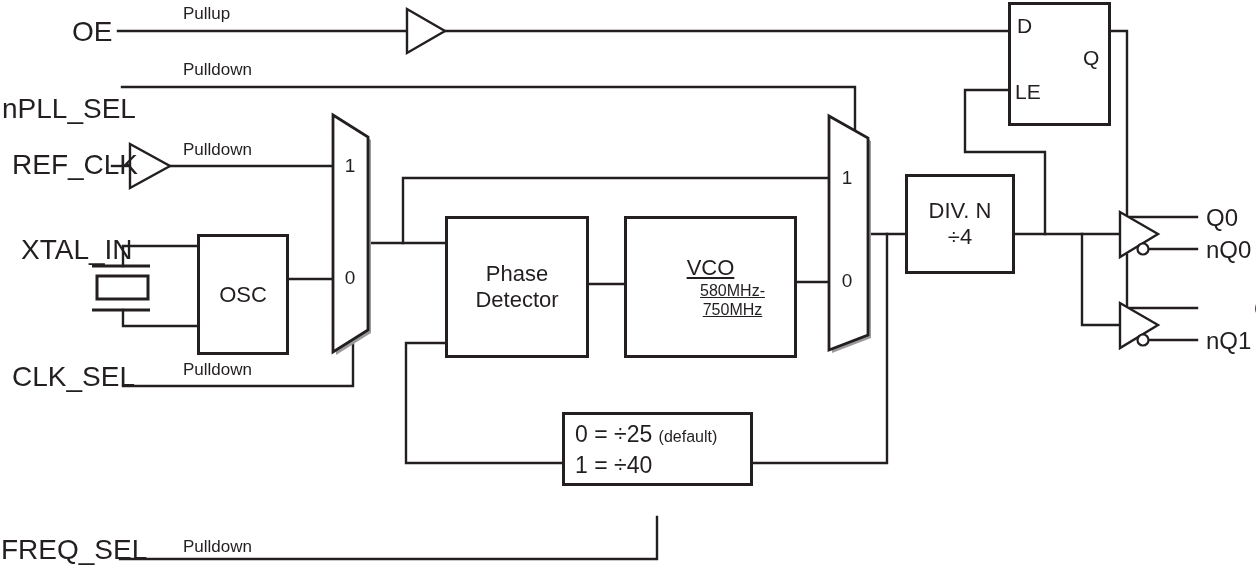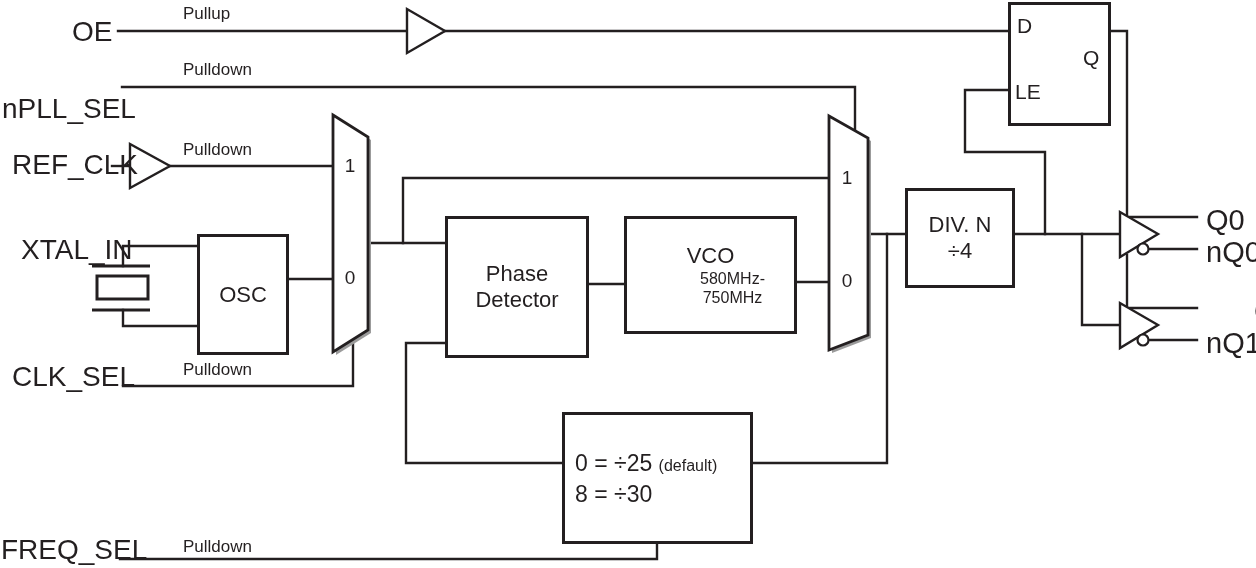--- a/index.html
+++ b/index.html
@@ -9,21 +9,21 @@
     background:#ffffff;
     font-family:"Liberation Sans",sans-serif;
     color:#231f20;
     overflow:hidden;
   }
   #wires{position:absolute;left:0;top:0;}
   .lbl{position:absolute;white-space:nowrap;color:#231f20;line-height:1;}
   .pin{font-size:28px;}
   .ann{font-size:17px;text-align:right;}
   .muxlbl{font-size:19px;width:16px;text-align:center;}
-  .outlbl{font-size:29px;text-align:right;}
+  .outlbl{font-size:24px;text-align:right;}
   .box{
     position:absolute;box-sizing:border-box;
     border:3px solid #231f20;background:#ffffff;
     display:flex;flex-direction:column;align-items:center;justify-content:center;
     text-align:center;color:#231f20;
   }
   .blocktext{font-size:22px;line-height:26px;}
   .subtext{font-size:16px;line-height:19px;margin-left:44px;}
   .latchlbl{position:absolute;font-size:21px;line-height:1;}
   #fb-divider{align-items:flex-start;justify-content:center;padding-left:10px;}
@@ -92,42 +92,42 @@
 
   <div class="box" id="osc" style="left:197px;top:234px;width:92px;height:121px;">
     <div class="blocktext">OSC</div>
   </div>
 
   <div class="box" style="left:445px;top:216px;width:144px;height:142px;">
     <div class="blocktext">Phase</div>
     <div class="blocktext">Detector</div>
   </div>
 
-  <div class="box" style="left:624px;top:216px;width:173px;height:118px;">
+  <div class="box" style="left:624px;top:216px;width:173px;height:142px;text-decoration:underline;">
     <div class="blocktext">VCO</div>
     <div class="subtext">580MHz-750MHz</div>
   </div>
 
-  <div class="box" style="left:905px;top:188px;width:110px;height:100px;">
+  <div class="box" style="left:905px;top:174px;width:110px;height:100px;">
     <div class="blocktext">DIV. N</div>
     <div class="blocktext">÷4</div>
   </div>
 
   <div class="box" style="left:1008px;top:2px;width:103px;height:124px;">
     <span class="latchlbl" style="left:6px;top:10px;">D</span>
     <span class="latchlbl" style="left:72px;top:42px;">Q</span>
     <span class="latchlbl" style="left:4px;top:76px;">LE</span>
   </div>
 
-  <div class="box" id="fb-divider" style="left:562px;top:412px;width:191px;height:132px;">
+  <div class="box" id="fb-divider" style="left:562px;top:412px;width:191px;height:74px;">
     <div class="fbrow">
       <span>0 = ÷25</span>
       <span class="fbnote">(default)</span>
     </div>
-    <div class="fbrow">8 = ÷30</div>
+    <div class="fbrow">1 = ÷40</div>
   </div>
 
   <div class="lbl pin" style="left:72px;top:18px;">OE</div>
   <div class="lbl pin" style="left:2px;top:63px;margin-top:32px;">nPLL_SEL</div>
   <div class="lbl pin" style="left:12px;top:151px;">REF_CLK</div>
   <div class="lbl pin" style="left:21px;top:236px;text-align:right;">XTAL_IN</div>
   <div class="lbl pin" style="left:12px;top:363px;">CLK_SEL</div>
   <div class="lbl pin" style="left:1px;top:536px;text-align:center;">FREQ_SEL</div>
 
   <div class="lbl ann" style="left:183px;top:5px;">Pullup</div>

